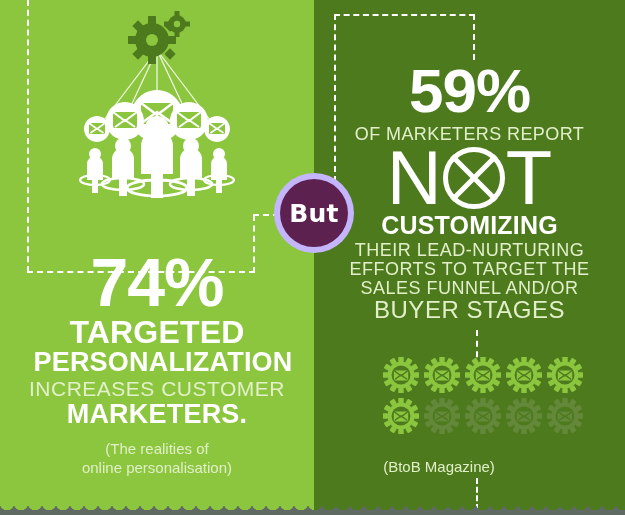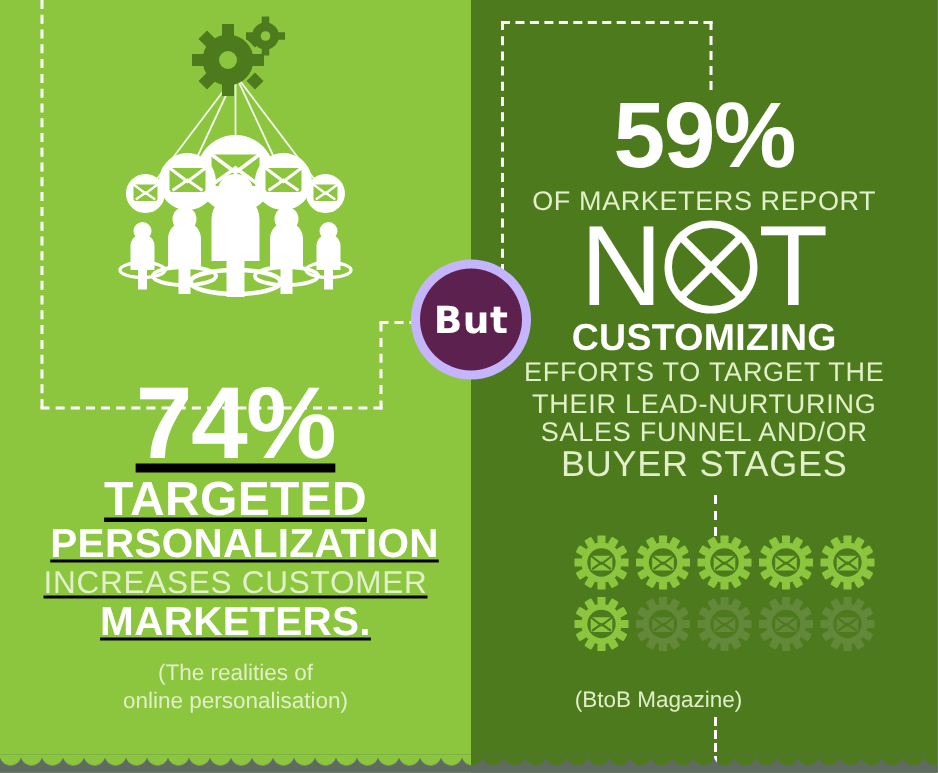--- a/index.html
+++ b/index.html
@@ -50,21 +50,21 @@
   
   .txt{position:absolute;z-index:15;text-align:center;line-height:1;}
   .big-pct{
     font-size:66px;font-weight:700;color:#ffffff;letter-spacing:-1px;
     font-family:"Liberation Sans", sans-serif;
   }
   .sub-lt{color:#e2f0c9;font-weight:400;letter-spacing:.5px;}
   .sub-bd{color:#ffffff;font-weight:700;letter-spacing:.2px;}
   .caption{color:#e0efc6;font-weight:400;font-size:15px;line-height:1.25;}
 
-  #left-stack{left:0;width:314px;top:250px;text-decoration:underline;}
+  #left-stack{left:0;width:314px;top:250px;}
   #left-stack .big-pct{font-size:68px;line-height:.95;}
   #l1{font-size:21px;margin-top:4px;}
   #l2{font-size:32px;margin-top:1px;}
   #l3{font-size:27px;margin-top:1px;padding-left:12px;}
   #l4{font-size:21px;margin-top:2px;}
   #l5{font-size:27px;margin-top:2px;}
   #left-cap{left:0;width:314px;top:440px;}
 
   #right-stack{left:314px;width:311px;top:62px;}
   #right-stack .big-pct{font-size:62px;line-height:.95;}
@@ -214,22 +214,22 @@
 
   <div class="txt" id="right-stack">
     <div class="big-pct">59%</div>
     <div class="sub-lt" id="r1">OF MARKETERS REPORT</div>
     <div id="not-row">
       <span class="not-letter">N</span>
       <span class="not-circle"></span>
       <span class="not-letter">T</span>
     </div>
     <div class="sub-bd" id="r2">CUSTOMIZING</div>
+    <div class="sub-lt" id="r3">THEIR LEAD-NURTURING</div>
     <div class="sub-lt" id="r4">EFFORTS TO TARGET THE</div>
-    <div class="sub-lt" id="r3">THEIR LEAD-NURTURING</div>
     <div class="sub-lt" id="r5">SALES FUNNEL AND/OR</div>
     <div class="sub-lt" id="r6">BUYER STAGES</div>
   </div>
 
   <div id="gears">
     <div class="gear-row">
       <div class="gear-cell"><svg viewBox="0 0 40 40" width="36" height="36">
             <g fill="#8cc63f">
               <rect x="34.5" y="17" width="6" height="6" rx="1" transform="rotate(0 37.5 20)"></rect>
               <rect x="32.15544456622768" y="25.75" width="6" height="6" rx="1" transform="rotate(30 35.15544456622768 28.75)"></rect>

